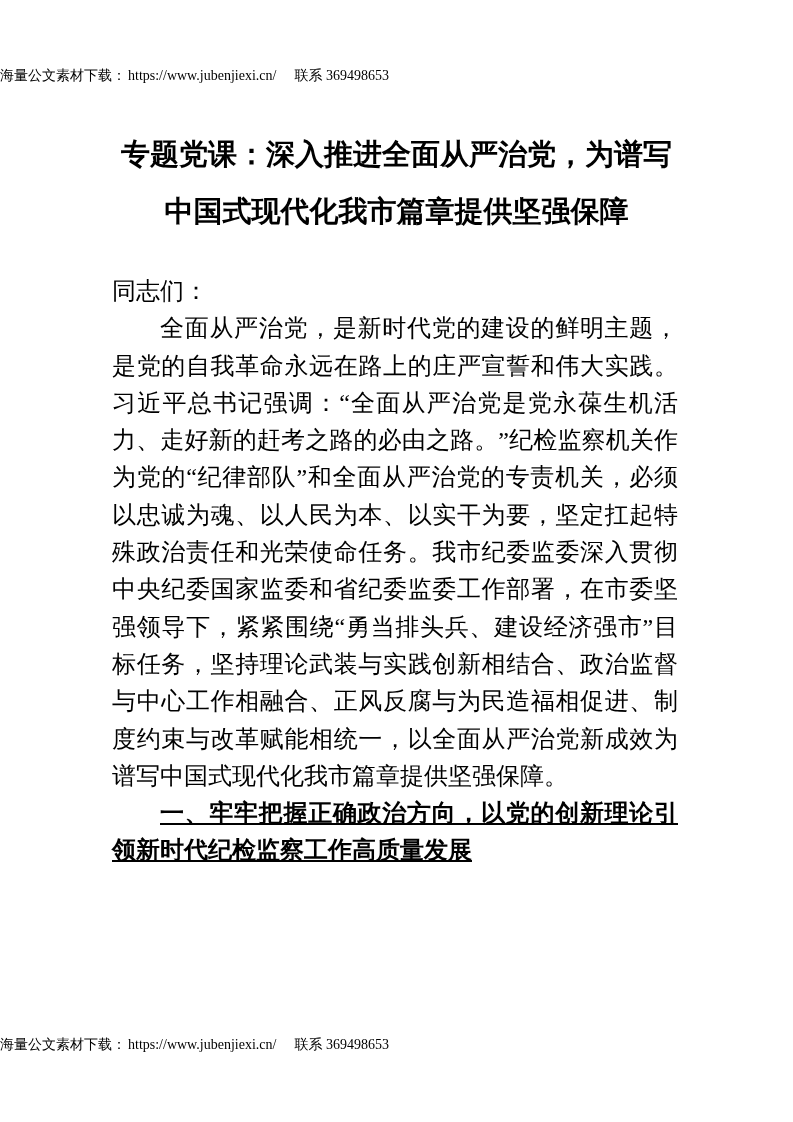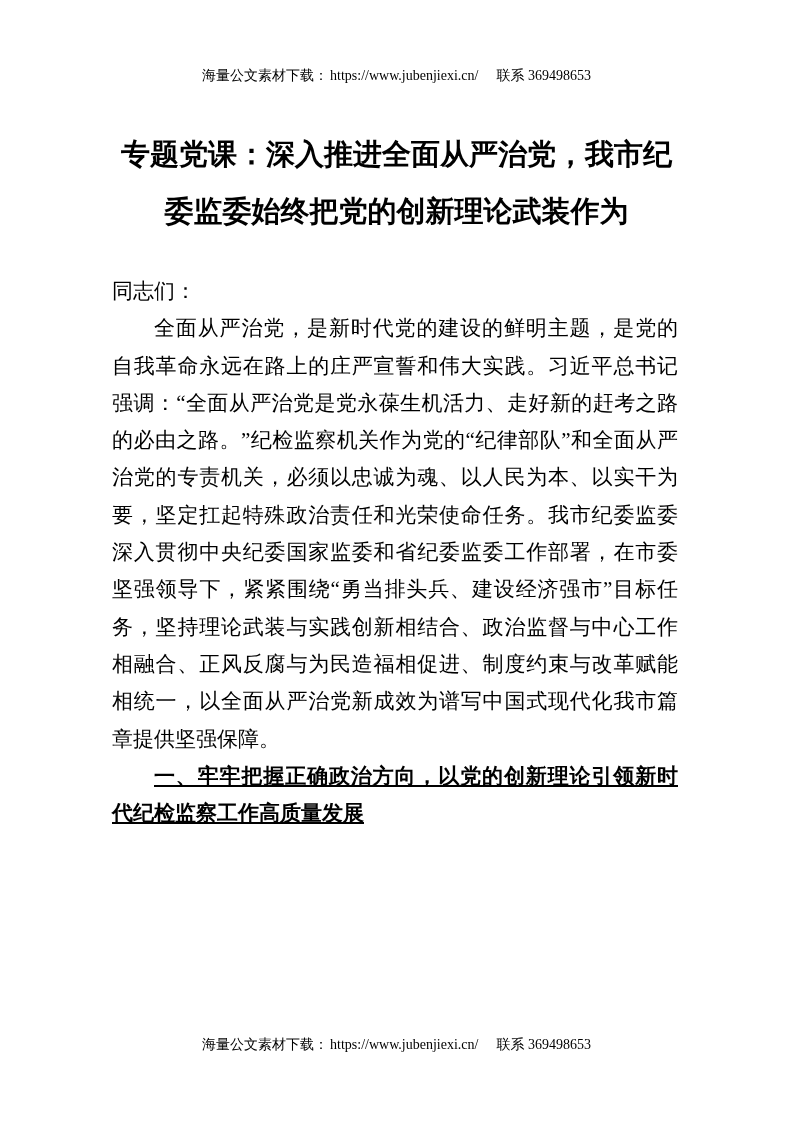--- a/index.html
+++ b/index.html
@@ -15,21 +15,21 @@
     background: #ffffff;
     color: #000000;
     font-family: "Liberation Serif", "DejaVu Serif", serif;
     overflow: hidden;
     box-sizing: border-box;
   }
   .watermark {
     position: absolute;
     left: 0;
     width: 100%;
-    text-align: center;
+    text-align: left;
     font-size: 14px;
     line-height: 20px;
     color: #000000;
     white-space: nowrap;
   }
   .watermark.top { top: 66px; }
   .watermark.bottom { top: 1035px; }
   .watermark .wm-label { margin-right: 2px; }
   .watermark .wm-contact { margin-left: 18px; }
 
@@ -44,21 +44,21 @@
     line-height: 57px;
     text-align: center;
     font-family: "Liberation Serif", "DejaVu Serif", serif;
   }
 
   .doc-content {
     position: absolute;
     top: 273px;
     left: 112px;
     width: 566px;
-    font-size: 21px;
+    font-size: 24px;
     line-height: 37.3px;
     text-align: justify;
   }
   .doc-content p {
     margin: 0;
     padding: 0;
   }
   p.salutation {
     text-indent: 0;
   }
@@ -74,21 +74,21 @@
 </style>
 </head>
 <body>
 
 <div class="page">
 
   <div class="watermark top">
     <span class="wm-label">海量公文素材下载：</span><span class="wm-url">https://www.jubenjiexi.cn/</span><span class="wm-contact">联系 369498653</span>
   </div>
 
-  <h1 class="doc-title">专题党课：深入推进全面从严治党，我市纪委监委始终把党的创新理论武装作为</h1>
+  <h1 class="doc-title">专题党课：深入推进全面从严治党，为谱写中国式现代化我市篇章提供坚强保障</h1>
 
   <div class="doc-content">
     <p class="salutation">同志们：</p>
     <p class="para">全面从严治党，是新时代党的建设的鲜明主题，是党的自我革命永远在路上的庄严宣誓和伟大实践。习近平总书记强调：“全面从严治党是党永葆生机活力、走好新的赶考之路的必由之路。”纪检监察机关作为党的“纪律部队”和全面从严治党的专责机关，必须以忠诚为魂、以人民为本、以实干为要，坚定扛起特殊政治责任和光荣使命任务。我市纪委监委深入贯彻中央纪委国家监委和省纪委监委工作部署，在市委坚强领导下，紧紧围绕“勇当排头兵、建设经济强市”目标任务，坚持理论武装与实践创新相结合、政治监督与中心工作相融合、正风反腐与为民造福相促进、制度约束与改革赋能相统一，以全面从严治党新成效为谱写中国式现代化我市篇章提供坚强保障。</p>
     <p class="section-heading">一、牢牢把握正确政治方向，以党的创新理论引领新时代纪检监察工作高质量发展</p>
   </div>
 
   <div class="watermark bottom">
     <span class="wm-label">海量公文素材下载：</span><span class="wm-url">https://www.jubenjiexi.cn/</span><span class="wm-contact">联系 369498653</span>
   </div>

